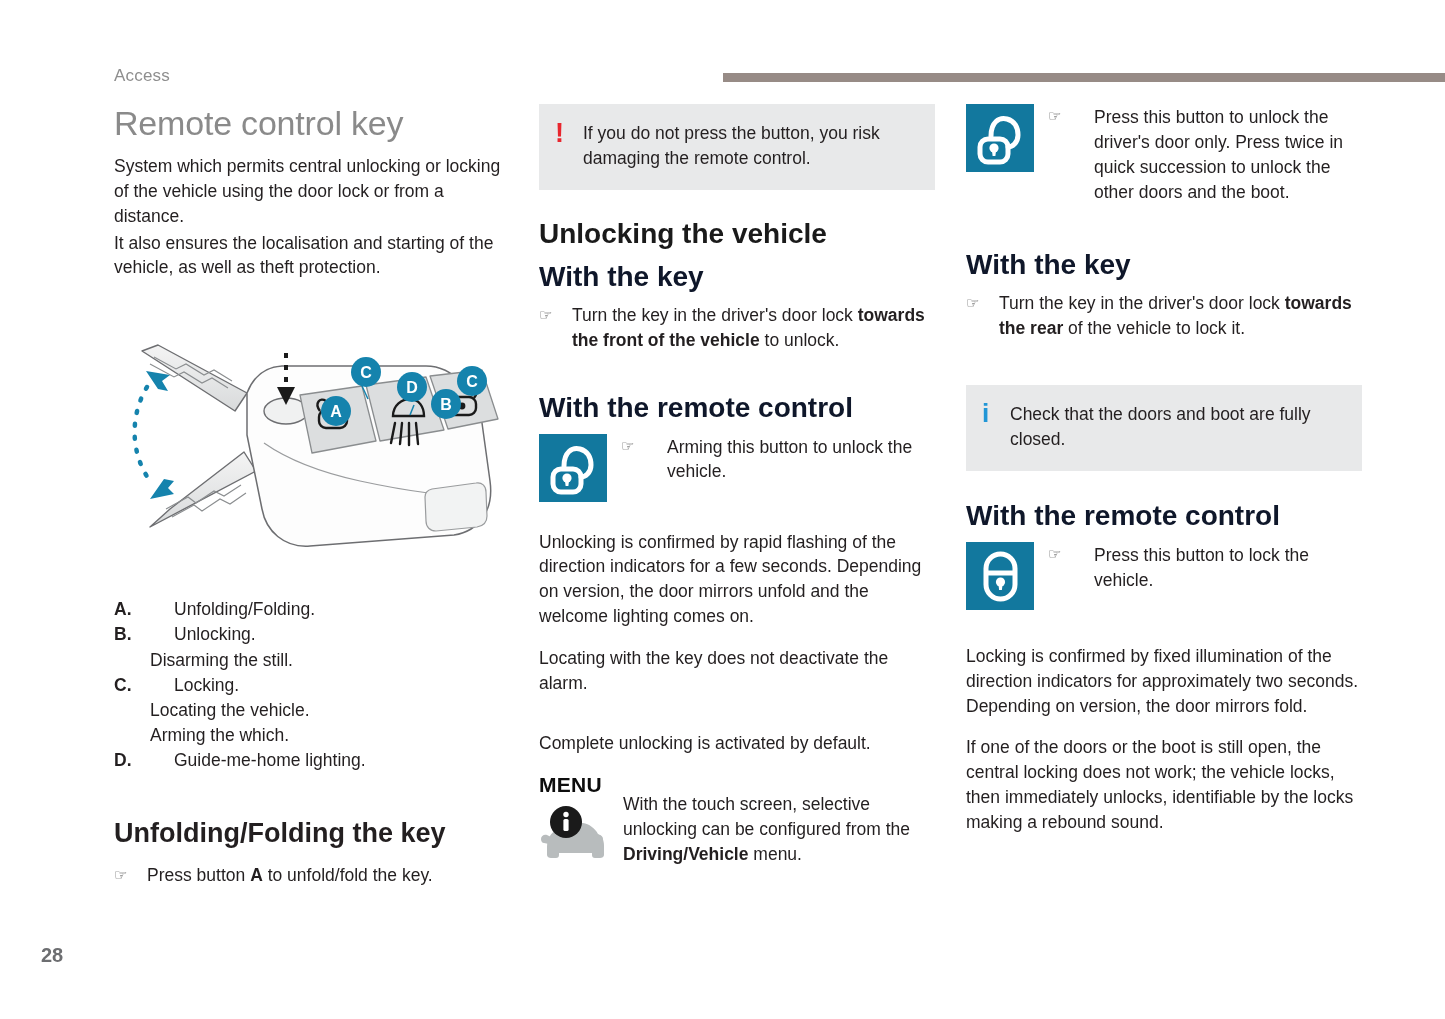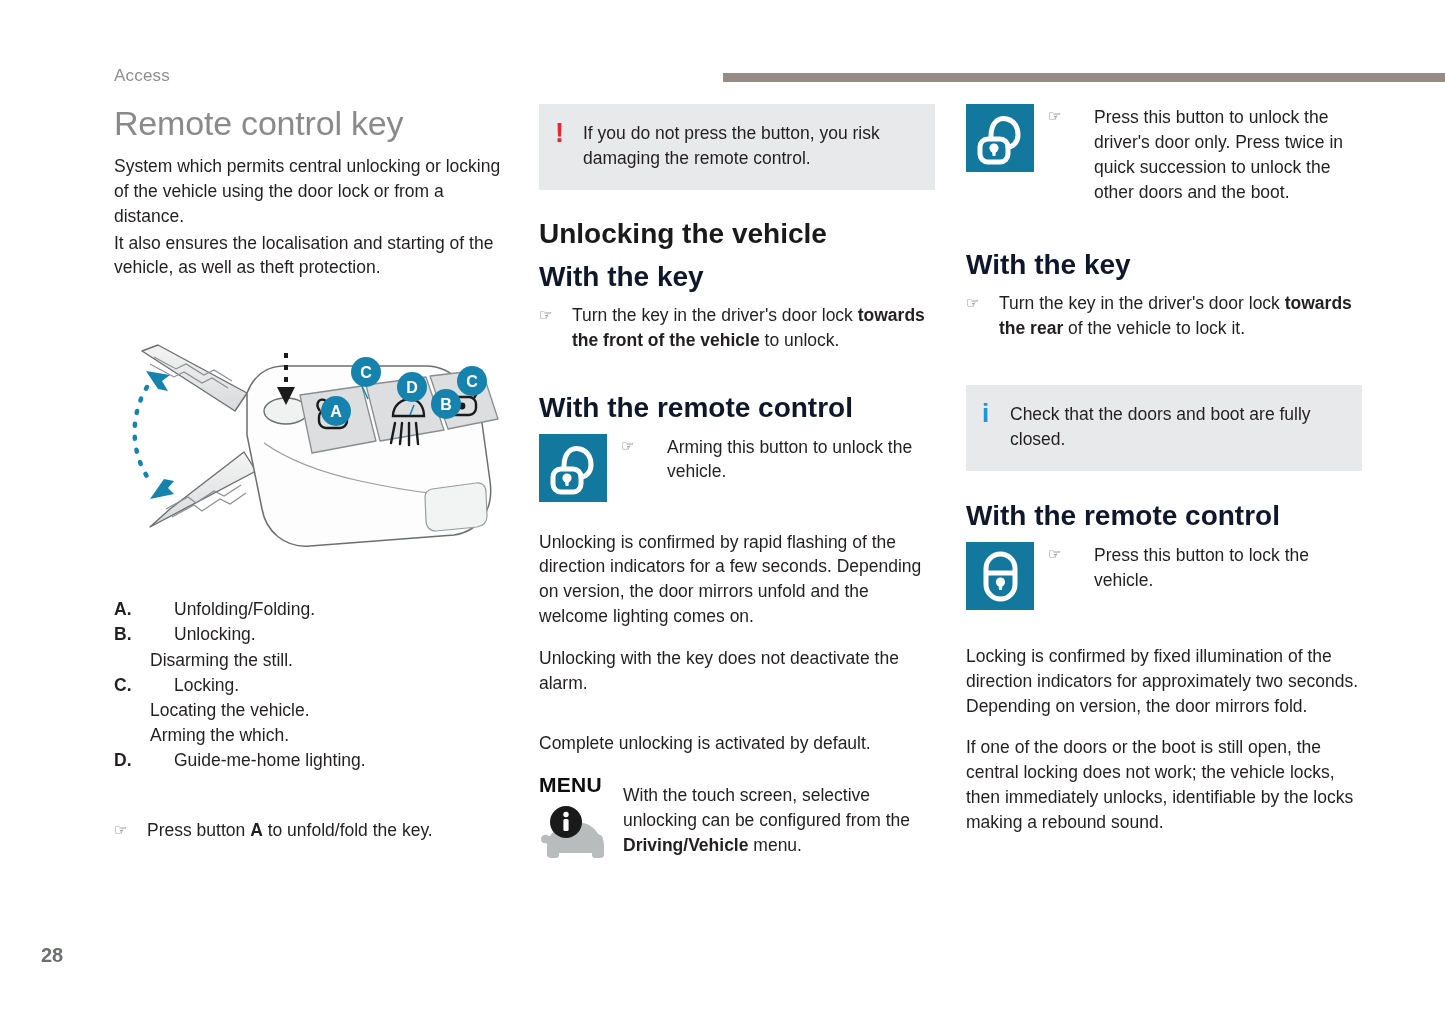--- a/index.html
+++ b/index.html
@@ -171,21 +171,21 @@
     background: #12789e;
     position: relative;
   }
   .sq-icon svg { display: block; }
   .icon-row .hand-glyph { width: 46px; padding-left: 14px; }
   .icon-row .hand-text { padding-top: 1px; }
 
   
   .menu-row {
     display: flex;
-    align-items: center;
+    align-items: flex-end;
   }
   .menu-icon-wrap {
     flex: 0 0 auto;
     width: 84px;
   }
   .menu-word {
     font-size: 21px;
     font-weight: bold;
     letter-spacing: 0.3px;
     color: #0d0d0d;
@@ -346,20 +346,21 @@
       <div class="legend-sub">Locating the vehicle.</div>
       <div class="legend-sub">Arming the which.</div>
       <div class="legend-row">
         <span class="legend-key">D.</span>
         <span class="legend-val">Guide-me-home lighting.</span>
       </div>
     </div>
 
     <div class="sp-44"></div>
 
+    <h2 class="big">Unfolding/Folding the key</h2>
 
     <div class="hand-item">
       <span class="hand-glyph">☞</span>
       <span class="hand-text">Press button <b>A</b> to unfold/fold the key.</span>
     </div>
 
   </div>
 
   <div class="col col-2">
 
@@ -396,21 +397,21 @@
           </g>
         </svg>
       </div>
       <span class="hand-glyph">☞</span>
       <span class="hand-text">Arming this button to unlock the vehicle.</span>
     </div>
 
     <div class="sp-28"></div>
 
     <p class="body">Unlocking is confirmed by rapid flashing of the direction indicators for a few seconds. Depending on version, the door mirrors unfold and the welcome lighting comes on.</p>
-    <p class="body">Unlocking with the key does not deactivate the alarm.</p>
+    <p class="body">Locating with the key does not deactivate the alarm.</p>
 
     <div class="sp-18"></div>
 
 
     <p class="body">Complete unlocking is activated by default.</p>
 
     <div class="menu-row">
       <div class="menu-icon-wrap">
         <div class="menu-word">MENU</div>
         <svg width="66" height="60" viewBox="0 0 66 60" xmlns="http://www.w3.org/2000/svg">

